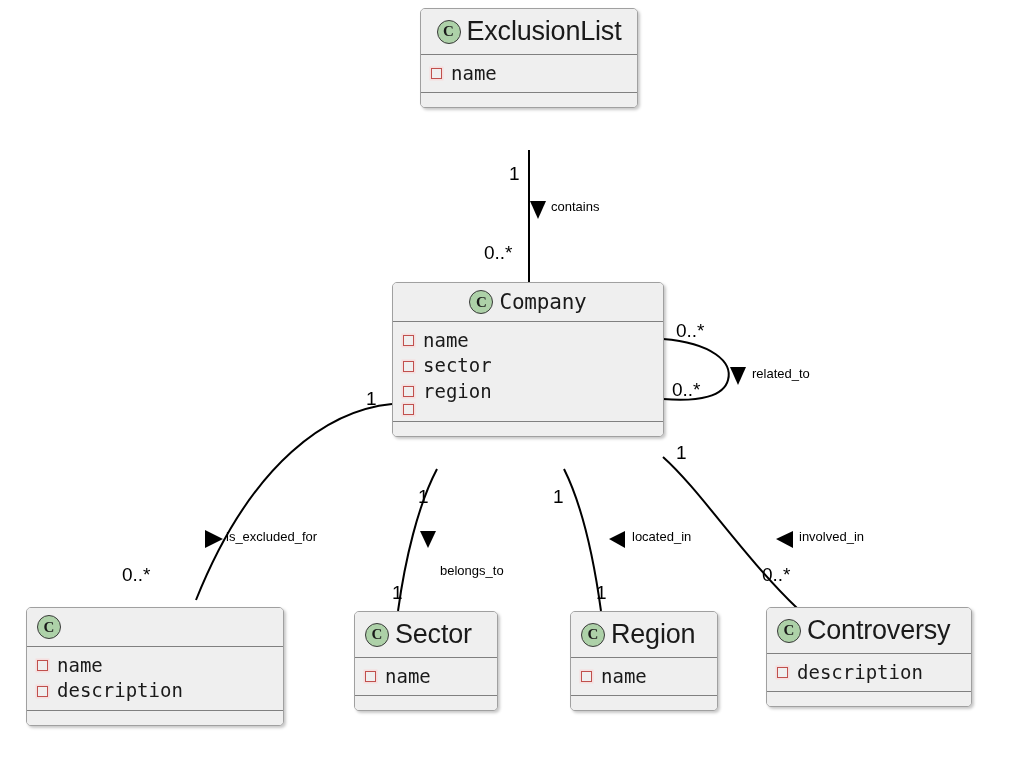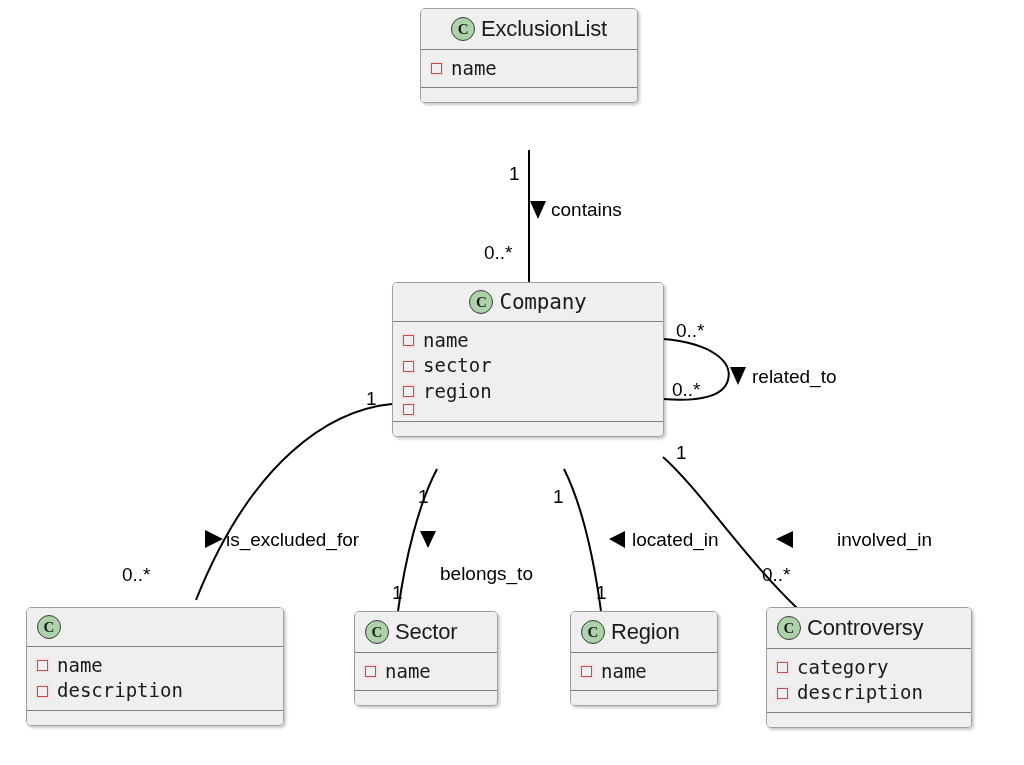--- a/index.html
+++ b/index.html
@@ -60,21 +60,21 @@
     display: flex;
     align-items: center;
     justify-content: center;
     font-family: "Liberation Serif", serif;
     font-weight: bold;
     font-size: 15px;
     color: #1a1a1a;
     line-height: 1;
   }
   .class-name {
-    font-size: 22px;
+    font-size: 27px;
     color: #1a1a1a;
     white-space: nowrap;
     letter-spacing: -0.2px;
   }
   .class-name.mono {
     font-family: "DejaVu Sans Mono", monospace;
     font-size: 21px;
   }
   .uml-attrs {
     padding: 6px 8px 6px 10px;
@@ -102,21 +102,21 @@
     color: #1a1a1a;
   }
   .uml-footer {
     height: 14px;
     background: #efefef;
   }
 
   
   .edge-label {
     position: absolute;
-    font-size: 19px;
+    font-size: 13px;
     color: #000000;
     white-space: nowrap;
     line-height: 1;
   }
   .mult-label {
     position: absolute;
     font-size: 19px;
     color: #000000;
     white-space: nowrap;
     line-height: 1;
@@ -164,21 +164,21 @@
   <div class="mult-label" style="left:596px; top:583px;">1</div>
 
   <div class="mult-label" style="left:676px; top:443px;">1</div>
   <div class="mult-label" style="left:762px; top:565px;">0..*</div>
 
   <div class="edge-label" style="left:551px; top:200px;">contains</div>
   <div class="edge-label" style="left:752px; top:367px;">related_to</div>
   <div class="edge-label" style="left:226px; top:530px;">is_excluded_for</div>
   <div class="edge-label" style="left:440px; top:530px;margin-top:34px;">belongs_to</div>
   <div class="edge-label" style="left:632px; top:530px;">located_in</div>
-  <div class="edge-label" style="left:799px; top:530px;margin-left:38px;">involved_in</div>
+  <div class="edge-label" style="left:799px; top:530px;">involved_in</div>
 
   <div class="uml-class" style="left:420px; top:8px; width:218px;">
     <div class="uml-header">
       <div class="class-icon">C</div>
       <div class="class-name">ExclusionList</div>
     </div>
     <div class="uml-attrs">
       <div class="attr-row">
         <span class="attr-marker"></span>
         <span class="attr-name">name</span>
@@ -258,23 +258,19 @@
   </div>
 
   <div class="uml-class" style="left:766px; top:607px; width:206px;">
     <div class="uml-header left">
       <div class="class-icon">C</div>
       <div class="class-name">Controversy</div>
     </div>
     <div class="uml-attrs">
       <div class="attr-row">
         <span class="attr-marker"></span>
-        <span class="attr-name">category</span>
-      </div>
-      <div class="attr-row">
-        <span class="attr-marker"></span>
         <span class="attr-name">description</span>
       </div>
     </div>
     <div class="uml-footer"></div>
   </div>
 
 </div>
 
 </body></html>

